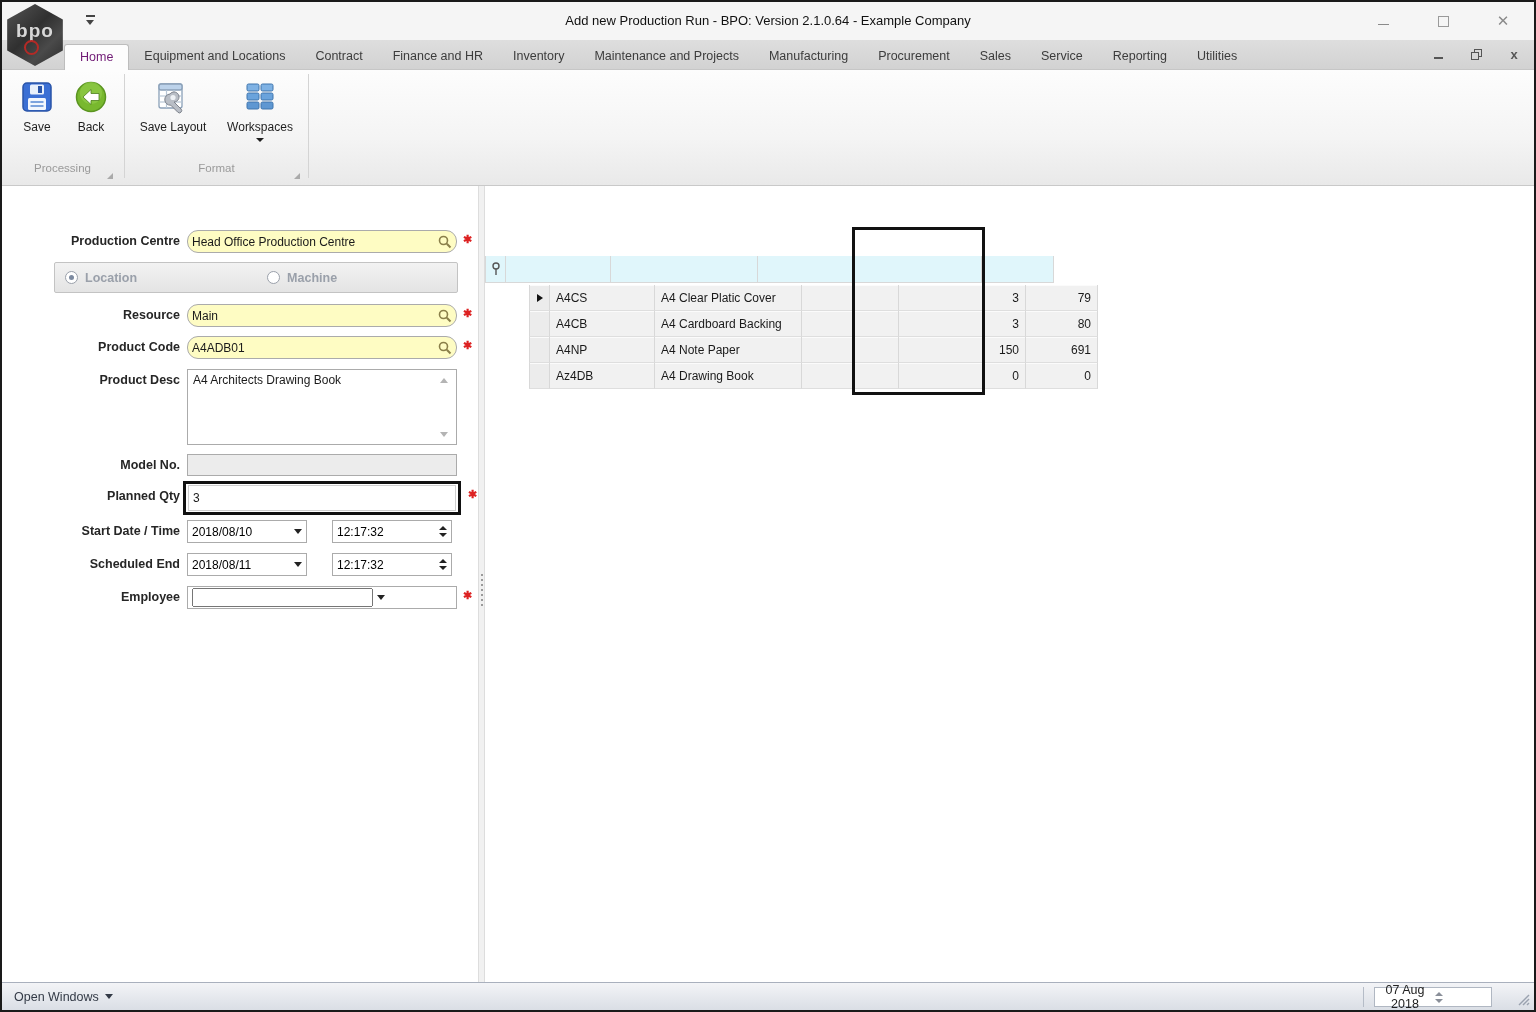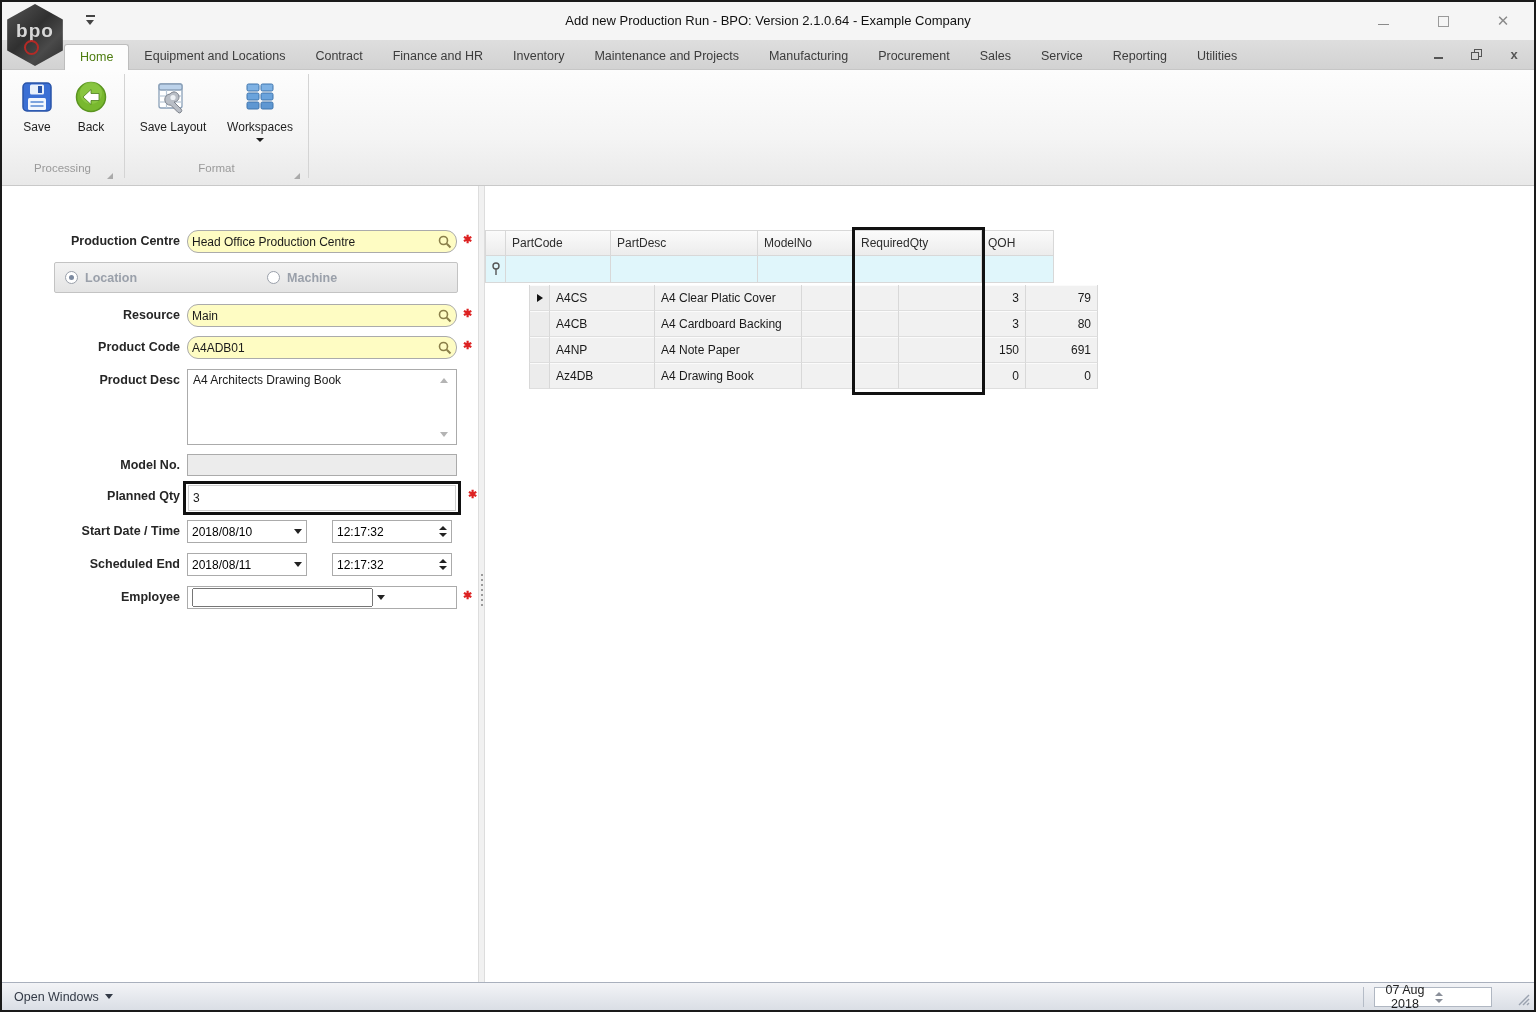--- a/index.html
+++ b/index.html
@@ -24,21 +24,21 @@
   .title-text { position:absolute; left:0; right:0; top:11px; text-align:center; font-size:13px; color:#111; }
   .win-controls { position:absolute; right:14px; top:8px; display:flex; gap:26px; }
   .win-btn { width:34px; height:22px; display:flex; align-items:center; justify-content:center; color:#8a8a8a; }
   .wb-min { width:11px; height:1px; border-bottom:1.5px solid #8a8a8a; margin-top:6px; }
   .wb-max { width:11px; height:11px; border:1.5px solid #9a9a9a; }
   .wb-close { font-size:15px; color:#8a8a8a; }
   
   .tabstrip { position:absolute; left:0; top:38px; width:100%; height:30px; background:linear-gradient(#dedede,#d2d2d2); border-bottom:1px solid #c6c6c6; }
   .tabs { position:absolute; left:62px; top:4px; display:flex; height:26px; }
   .tab { padding:5px 15px 0 15px; font-size:12.5px; color:#3c3c3c; white-space:nowrap; height:26px; }
-  .tab.active { background:#fdfdfd; border:1px solid #bdbdbd; border-bottom:none; border-radius:3px 3px 0 0; color:#4d7c0f; }
+  .tab.active { background:#fdfdfd; border:1px solid #bdbdbd; border-bottom:none; border-radius:3px 3px 0 0; color:#701a75; }
   .mdi-controls { position:absolute; right:12px; top:7px; display:flex; gap:22px; align-items:center; }
   .mdi-btn { color:#555; font-size:12px; display:flex; align-items:center; justify-content:center; width:16px; height:14px; }
   .mdi-min { width:9px; border-bottom:2px solid #555; margin-top:7px; }
   .mdi-restore { position:relative; width:11px; height:11px; }
   .mdi-restore .r1 { position:absolute; right:0; top:0; width:8px; height:8px; border:1.5px solid #555; }
   .mdi-restore .r2 { position:absolute; left:0; bottom:0; width:8px; height:8px; border:1.5px solid #555; background:#d8d8d8; }
   
   .ribbon { position:absolute; left:0; top:68px; width:100%; height:116px; background:linear-gradient(#fdfdfd 0%,#f4f4f4 60%,#e9e9e9 100%); border-bottom:1px solid #c9c9c9; }
   .rb-sep { position:absolute; top:4px; width:1px; height:104px; background:#d4d4d4; }
   .rb-btn { position:absolute; top:6px; width:66px; text-align:center; }
@@ -331,28 +331,20 @@
       </div>
       <span class="f-req" style="left:461px; top:403px;">✱</span>
     </div>
 
     <div class="splitter">
       <span class="grip"></span>
     </div>
 
     <div class="grid">
 
-      <div class="g-row g-header">
-        <div class="g-cell c-ind"></div>
-        <div class="g-cell c-1">PartCode</div>
-        <div class="g-cell c-2">PartDesc</div>
-        <div class="g-cell c-3">ModelNo</div>
-        <div class="g-cell c-4" style="justify-content:flex-start;">RequiredQty</div>
-        <div class="g-cell c-5" style="justify-content:flex-start;">QOH</div>
-      </div>
 
       <div class="g-row g-filter" style="height:27px;">
         <div class="g-cell c-ind">
           <svg width="8" height="14" viewBox="0 0 8 14">
             <circle cx="4" cy="4" r="3" fill="none" stroke="#555" stroke-width="1.4"></circle>
             <line x1="4" y1="7" x2="4" y2="13" stroke="#555" stroke-width="1.4"></line>
           </svg>
         </div>
         <div class="g-cell c-1"></div>
         <div class="g-cell c-2"></div>

